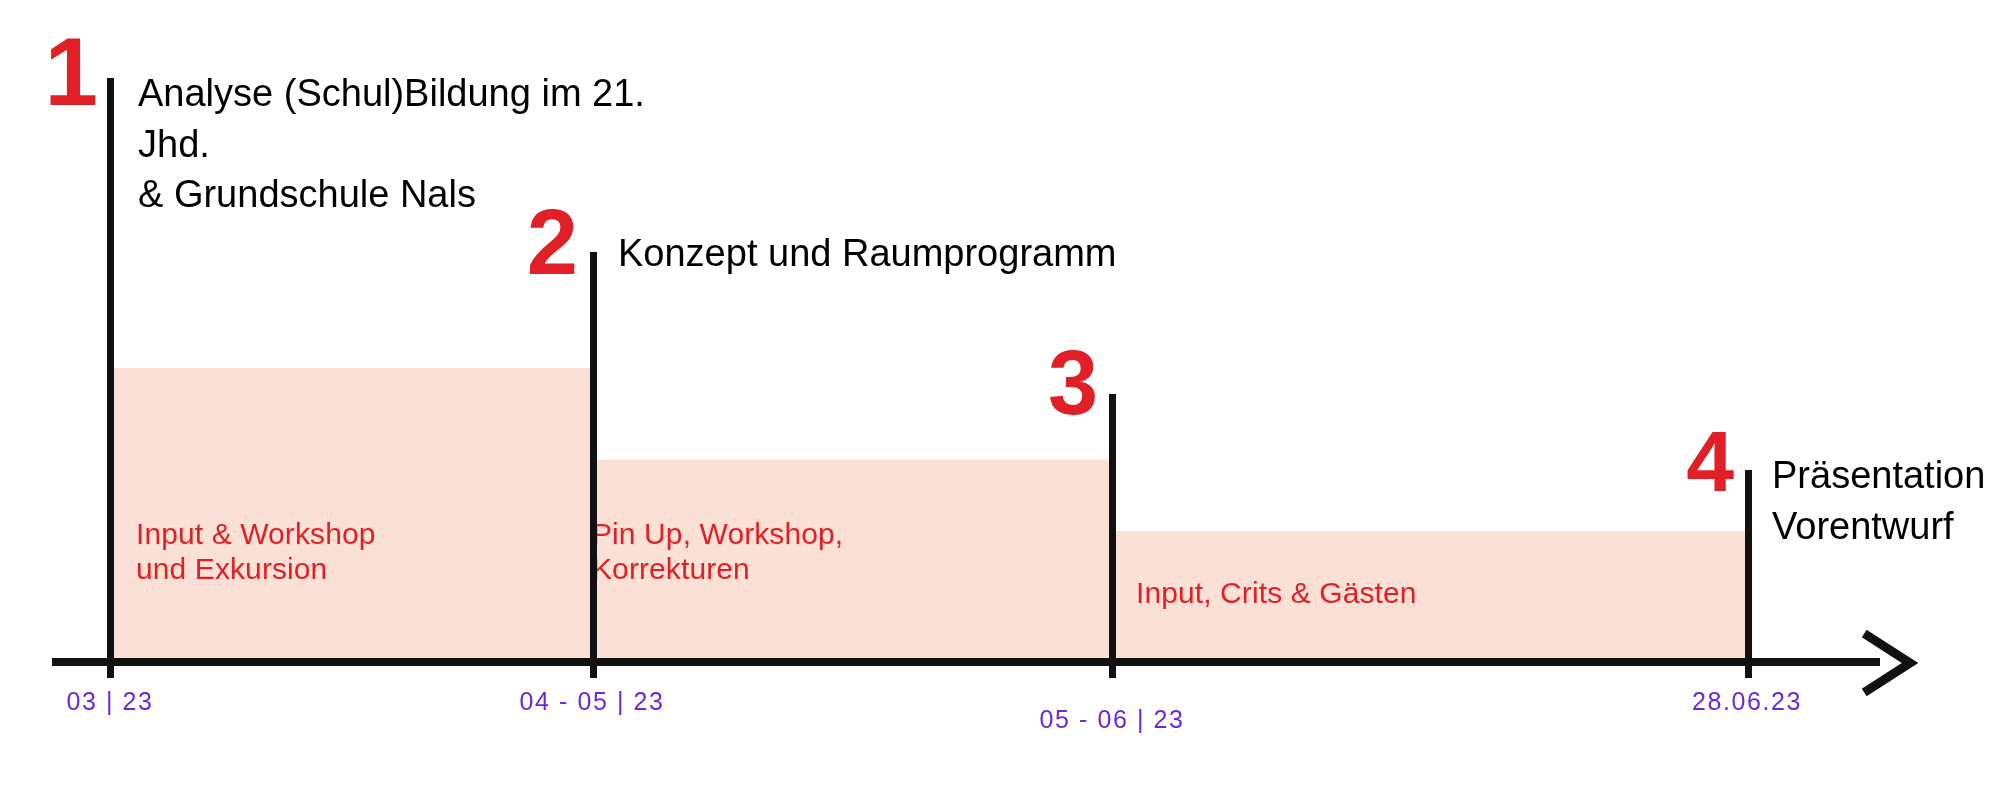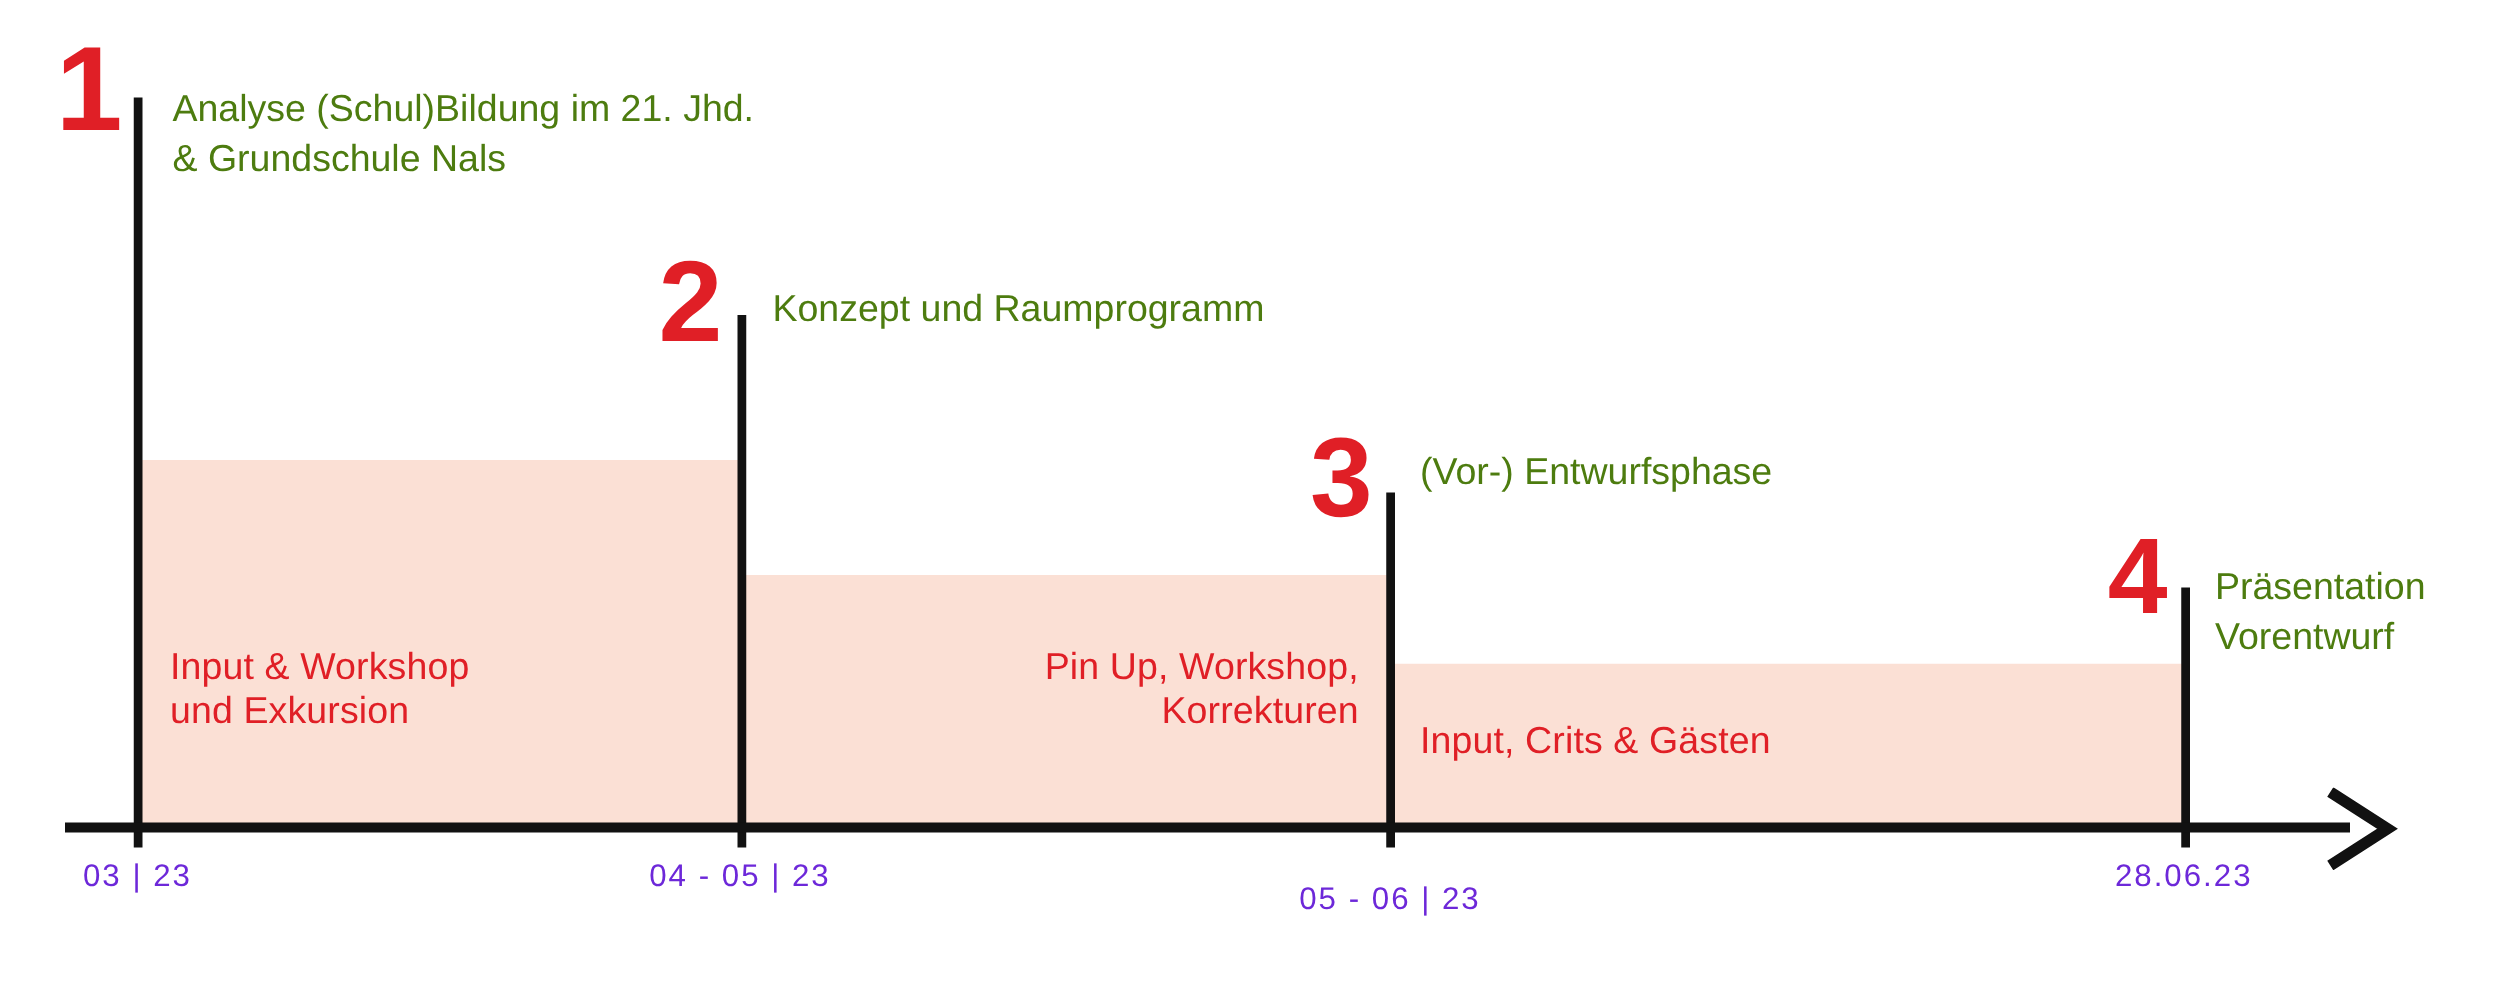--- a/index.html
+++ b/index.html
@@ -56,22 +56,22 @@
     color: #E01F26;
     font-weight: 700;
     line-height: 1;
     text-align: right;
     font-family: "Liberation Sans", sans-serif;
   }
 
   
   .milestone-caption {
     position: absolute;
-    color: #4d7c0f;
-    font-size: 30px;
+    color: #000000;
+    font-size: 38px;
     line-height: 1.33;
     white-space: pre-line;
   }
 
   
   .date-label {
     position: absolute;
     color: #6d28d9;
     font-size: 25px;
     letter-spacing: 1.6px;
@@ -83,38 +83,37 @@
 <body>
 
 <div id="timeline-canvas">
 
   <div class="phase-bar" style="left:110px; top:368px; width:483px; height:293px;"></div>
   <div class="phase-bar" style="left:593px; top:460px; width:519px; height:201px;"></div>
   <div class="phase-bar" style="left:1112px; top:531px; width:636px; height:130px;"></div>
 
   <div class="phase-bar-label" style="left:136px; top:516px; width:440px;">Input &amp; Workshop
 und Exkursion</div>
-  <div class="phase-bar-label" style="left:617px; top:516px; width:470px;text-align:right;">Pin Up, Workshop,
+  <div class="phase-bar-label" style="left:592px; top:516px; width:470px;">Pin Up, Workshop,
 Korrekturen</div>
   <div class="phase-bar-label" style="left:1136px; top:575px; width:600px;">Input, Crits &amp; Gästen</div>
 
   <div class="milestone-tick" style="left:107px; top:78px; height:600px;"></div>
   <div class="milestone-tick" style="left:590px; top:252px; height:426px;"></div>
   <div class="milestone-tick" style="left:1109px; top:394px; height:284px;"></div>
   <div class="milestone-tick" style="left:1745px; top:470px; height:208px;"></div>
 
   <div class="milestone-number" style="left:0px; top:24px; width:98px; font-size:96px;">1</div>
   <div class="milestone-number" style="left:480px; top:196px; width:98px; font-size:92px;">2</div>
   <div class="milestone-number" style="left:1000px; top:338px; width:98px; font-size:90px;">3</div>
   <div class="milestone-number" style="left:1638px; top:418px; width:96px; font-size:86px;">4</div>
 
   <div class="milestone-caption" style="left:138px; top:68px; width:560px;">Analyse (Schul)Bildung im 21. Jhd.
 &amp; Grundschule Nals</div>
   <div class="milestone-caption" style="left:618px; top:228px; width:560px;">Konzept und Raumprogramm</div>
-  <div class="milestone-caption" style="left:1136px; top:358px; width:500px;">(Vor-) Entwurfsphase</div>
   <div class="milestone-caption" style="left:1772px; top:450px; width:240px;">Präsentation
 Vorentwurf</div>
 
   <div class="axis-line" style="left:52px; top:658px; width:1828px; height:8px;"></div>
 
   <div class="axis-arrow" style="left:1860px; top:630px; width:70px; height:66px;">
     <svg width="70" height="66" viewBox="0 0 70 66" aria-hidden="true">
       <polyline points="8,6 50,33 8,60" fill="none" stroke="#111111" stroke-width="9" stroke-linecap="square" stroke-linejoin="miter"></polyline>
     </svg>
   </div>

